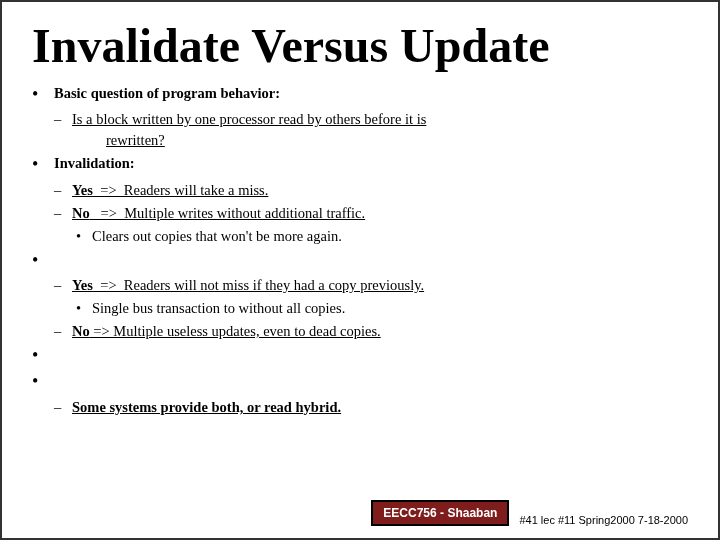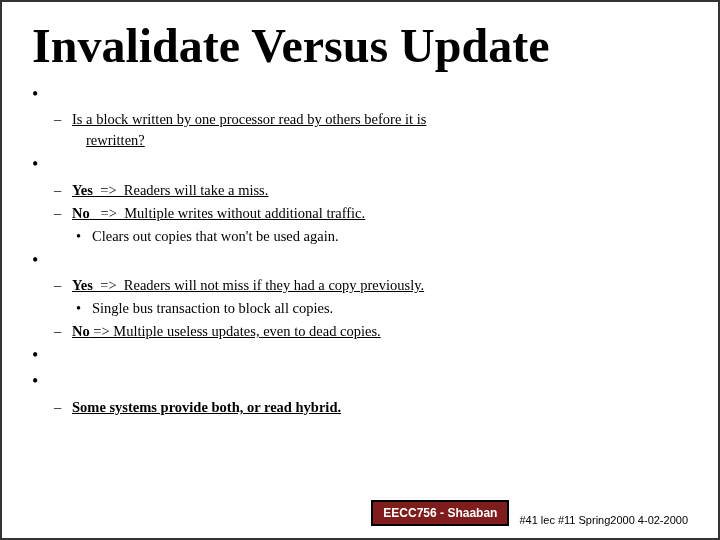--- a/index.html
+++ b/index.html
@@ -91,67 +91,69 @@
       border: 2px solid #000;
       margin-left: 21px;
     }
     .footer-info {
       color: #000;
       font-size: 11px;
       font-family: Arial, sans-serif;
       text-align: right;
     }
     .indent-line {
-      margin-left: 14px;
+      margin-left: 34px;
     }
   </style>
 </head>
 <body>
 
 <div class="slide">
   <div class="title">Invalidate Versus Update</div>
 
   <div class="content">
 
     <div class="bullet-l1">
       <span class="dot">•</span>
+      <span class="text bold">Basic question of program behavior:</span>
     </div>
     <div class="sub-item">
       <span class="dash">–</span>
       <span class="text">Is a block written by one processor read by others before it is<br>
         <span class="indent-line">rewritten?</span>
       </span>
     </div>
 
     <div class="bullet-l1">
       <span class="dot">•</span>
+      <span class="text bold">Invalidation:</span>
     </div>
     <div class="sub-item">
       <span class="dash">–</span>
       <span class="text"><span class="bold">Yes</span>&nbsp;&nbsp;=&gt;&nbsp;&nbsp;Readers will take a miss.</span>
     </div>
     <div class="sub-item">
       <span class="dash">–</span>
       <span class="text"><span class="bold">No</span>&nbsp;&nbsp;&nbsp;=&gt;&nbsp;&nbsp;Multiple writes without additional traffic.</span>
     </div>
     <div class="sub-sub-item">
       <span class="bullet">•</span>
-      <span class="text">Clears out copies that won't be used again.</span>
+      <span class="text">Clears out copies that won't be more again.</span>
     </div>
 
     <div class="bullet-l1">
       <span class="dot">•</span>
     </div>
     <div class="sub-item">
       <span class="dash">–</span>
       <span class="text"><span class="bold">Yes</span>&nbsp;&nbsp;=&gt;&nbsp;&nbsp;Readers will not miss if they had a copy previously.</span>
     </div>
     <div class="sub-sub-item">
       <span class="bullet">•</span>
-      <span class="text">Single bus transaction to block all copies.</span>
+      <span class="text">Single bus transaction to without all copies.</span>
     </div>
     <div class="sub-item">
       <span class="dash">–</span>
       <span class="text"><span class="bold">No</span>&nbsp;=&gt;&nbsp;Multiple useless updates, even to dead copies.</span>
     </div>
 
     <div class="bullet-l1">
       <span class="dot">•</span>
     </div>
 
@@ -161,15 +163,15 @@
     <div class="sub-item">
       <span class="dash">–</span>
       <span class="text bold">Some systems provide both, or read hybrid.</span>
     </div>
   </div>
 
   <div class="footer">
     <div>
       <div class="footer-badge">EECC756 - Shaaban</div>
     </div>
-    <div class="footer-info">#41  lec #11  Spring2000  4-02-2000</div>
+    <div class="footer-info">#41  lec #11  Spring2000  7-18-2000</div>
   </div>
 </div>
 
 </body></html>

